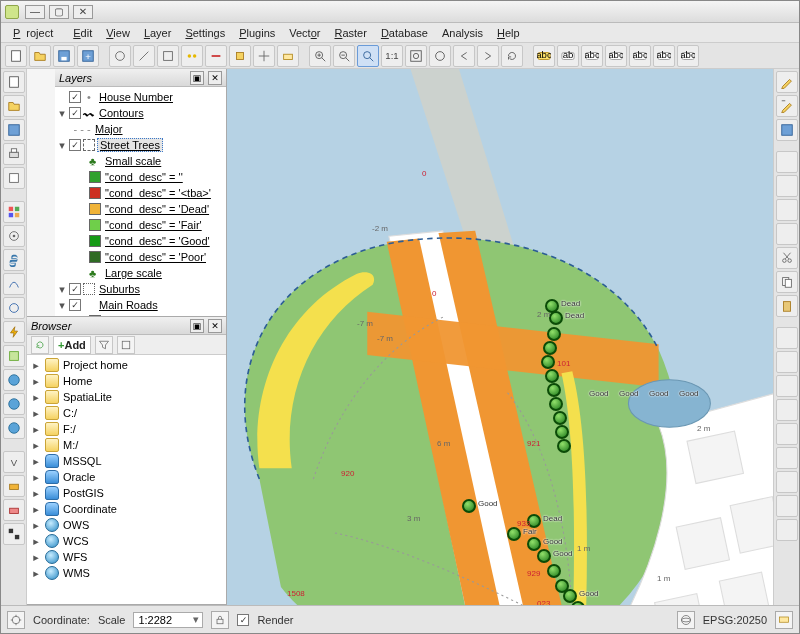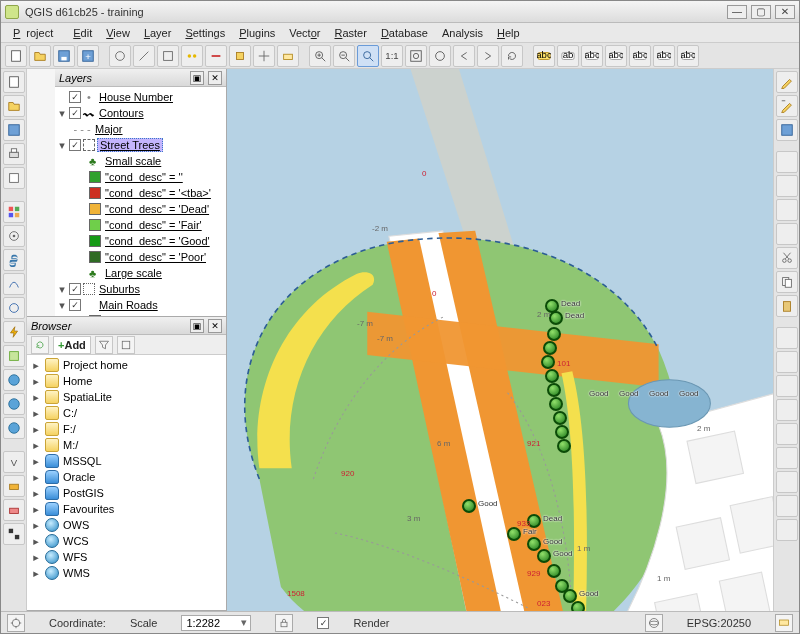--- a/index.html
+++ b/index.html
@@ -33,53 +33,52 @@
 .panelhdr .ptitle { flex:1; font-style:italic; }
 .panelbtn { width:14px; height:14px; border:1px solid #999; background:#eee; display:flex; align-items:center; justify-content:center; font-size:9px; }
 .panelbody { flex:1; overflow:auto; background:#fff; padding:2px 0; }
 .tree { list-style:none; }
 .tree li { white-space: nowrap; }
 .row { display:flex; align-items:center; height:16px; gap:2px; padding-left:2px; }
 .twisty { width:10px; display:inline-flex; justify-content:center; color:#555; }
 .cb { width:12px; height:12px; border:1px solid #777; background:#fff; display:inline-flex; align-items:center; justify-content:center; font-size:9px; color:#333; }
 .swatch { width:12px; height:12px; border:1px solid #666; display:inline-block; }
 .layername { padding:0 2px;text-decoration:underline; }
-.sel { background:#c4b5fd; border:1px dotted #3a78c9; text-decoration: underline; }
+.sel { background:#e5e5e5; border:1px dotted #3a78c9; text-decoration: underline; }
 .indent1 { padding-left: 34px; }
 .indent0 { padding-left: 18px; }
 
 .btoolbar { height:20px; display:flex; align-items:center; gap:4px; padding:0 4px; border-bottom:1px solid #ccc; background:#eee; }
 .btbtn { width:18px; height:18px; border:1px solid #c7c7c7; background:#f4f4f4; display:flex; align-items:center; justify-content:center; }
 .addlabel { color:#222; font-weight:bold; }
 .brow { display:flex; align-items:center; height:16px; gap:4px; padding-left:4px; }
 .bicon { width:14px; height:14px; display:inline-block; }
 .folder { background: linear-gradient(#fff3c4,#f5d261); border:1px solid #caa437; border-radius:2px; }
 .dbicon { background: linear-gradient(#9bd1ff,#3a8ed8); border-radius:4px 4px 2px 2px; border:1px solid #2d6da8; }
 .globeicon { background: radial-gradient(circle at 40% 35%, #c7ecff, #2b8bc5); border-radius:50%; border:1px solid #246a97; }
 
 .mapwrap { flex:1; position:relative; overflow:hidden; background:#b6d2e4; }
 .mapcanvas { position:absolute; inset:0; }
 .treept { position:absolute; width:14px; height:14px; background: radial-gradient(circle at 35% 30%, #91e06a, #1e7a1c); border:2px solid #0b4b07; border-radius:50%; }
 .treelbl { position:absolute; font-size:8px; color:#333; text-shadow: 0 0 2px #fff, 0 0 2px #fff; }
 .mlbl { position:absolute; font-size:8px; color:#c23; }
 .roadlbl { position:absolute; font-size:8px; color:#666; }
 
-.statusbar { height:22px; background:#e6e6e6; border-top:1px solid #bbb; display:flex; align-items:center; gap:24px; padding:0 6px; }
+.statusbar { height:28px; background:#e6e6e6; border-top:1px solid #bbb; display:flex; align-items:center; gap:8px; padding:0 6px; }
 .stbtn { width:18px; height:18px; border:1px solid #aaa; background:#f4f4f4; display:flex; align-items:center; justify-content:center; }
 .stfield { height:16px; background:#fff; border:1px solid #aaa; padding:0 4px; display:flex; align-items:center; }
 .stlabel { color:#333; }
 </style>
 </head>
 <body>
 
 <div class="window">
 
   <div class="titlebar">
     <span class="icon"></span>
-    <span class="title">QGIS d61cb25 - training</span>
     <div class="winbtns">
       <div class="winbtn">—</div>
       <div class="winbtn">▢</div>
       <div class="winbtn">✕</div>
     </div>
   </div>
 
   <div class="menubar">
     <span><u>P</u><span>roject</span></span>
     <span><u>E</u>dit</span>
@@ -572,21 +571,21 @@
                 <div class="brow">
                   <span class="twisty">▸</span>
                   <span class="bicon dbicon"></span>
                   <span>PostGIS</span>
                 </div>
               </li>
               <li>
                 <div class="brow">
                   <span class="twisty">▸</span>
                   <span class="bicon dbicon"></span>
-                  <span>Favourites</span>
+                  <span>Coordinate</span>
                 </div>
               </li>
               <li>
                 <div class="brow">
                   <span class="twisty">▸</span>
                   <span class="bicon globeicon"></span>
                   <span>OWS</span>
                 </div>
               </li>
               <li>

